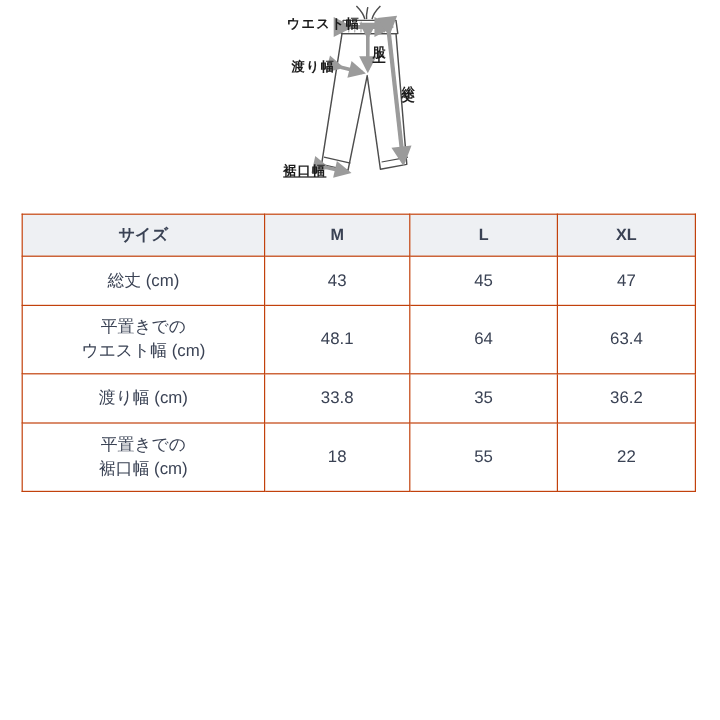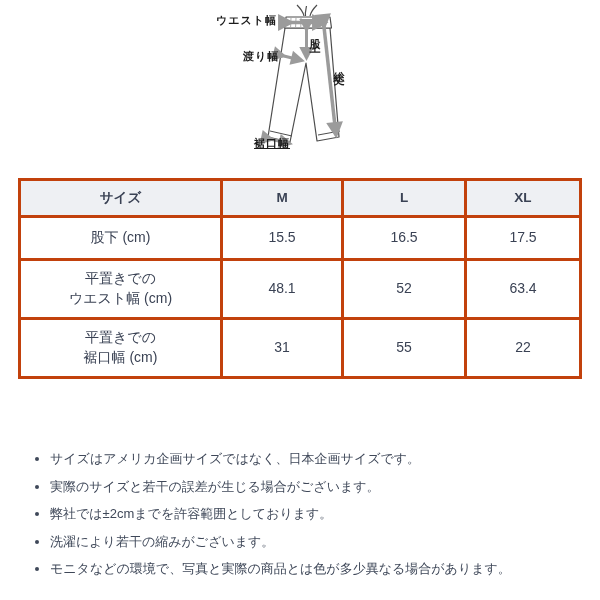--- a/index.html
+++ b/index.html
@@ -9,21 +9,21 @@
   
   .diagram{position:absolute;left:0;top:0;width:600px;height:176px;}
   .diagram svg{position:absolute;left:0;top:0;}
   .dlabel{position:absolute;font-size:11px;font-weight:600;color:#1c1c1c;
           white-space:nowrap;letter-spacing:1px;line-height:1;}
   .dlabel.v{writing-mode:vertical-rl;text-orientation:upright;letter-spacing:3px;}
 
   
   table.size{position:absolute;left:18px;top:178px;width:561px;
              border-collapse:collapse;table-layout:fixed;}
-  table.size th,table.size td{border:3px solid #c2410c;text-align:center;
+  table.size th,table.size td{border:1px solid #c2410c;text-align:center;
              vertical-align:middle;font-size:14px;color:#3a4254;padding:2px 4px;
              white-space:pre-line;line-height:1.4;}
   table.size th{background:#eef0f3;font-weight:600;height:30px;font-size:13.5px;}
   table.size col.c0{width:202px;}
   table.size col.c1{width:121px;}
   table.size col.c2{width:123px;}
   table.size col.c3{width:115px;}
   tr.h38 td{height:36px;}
   tr.h53 td{height:52px;}
 
@@ -73,67 +73,66 @@
 
       <g stroke="#9b9b9b" fill="none">
         <line x1="291" y1="22.5" x2="325" y2="22.5" stroke-width="3.5" marker-start="url(#ah)" marker-end="url(#ah)"></line>
         <line x1="306.5" y1="30" x2="306.5" y2="58" stroke-width="3" marker-start="url(#ah)" marker-end="url(#ah)"></line>
         <line x1="284" y1="56" x2="302" y2="60.5" stroke-width="3" marker-start="url(#ah)" marker-end="url(#ah)"></line>
         <line x1="324" y1="27" x2="336" y2="135" stroke-width="3.5" marker-start="url(#ah)" marker-end="url(#ah)"></line>
         <line x1="272" y1="139.5" x2="290" y2="143.5" stroke-width="3" marker-start="url(#ah)" marker-end="url(#ah)"></line>
       </g>
     </svg>
 
-    <span class="dlabel" style="left:216px;top:15px;text-align:center;">ウエスト幅</span>
+    <span class="dlabel" style="left:239px;top:15px;text-align:center;">ウエスト幅</span>
     <span class="dlabel v" style="left:309px;top:30px;">股上</span>
     <span class="dlabel" style="left:243px;top:51px;">渡り幅</span>
     <span class="dlabel v" style="left:333px;top:62px;">総丈</span>
-    <span class="dlabel" style="left:254px;top:138px;text-decoration:underline;">裾口幅</span>
+    <span class="dlabel" style="left:236px;top:138px;text-decoration:underline;">裾口幅</span>
   </div>
 
   <table class="size">
     <colgroup>
         <col class="c0">
         <col class="c1">
         <col class="c2">
         <col class="c3">
       </colgroup>
     <thead>
       <tr>
         <th>サイズ</th>
         <th>M</th>
         <th>L</th>
         <th>XL</th>
       </tr>
     </thead>
     <tbody>
       <tr class="h38">
-        <td>股下 (cm)</td>
-        <td>15.5</td>
-        <td>16.5</td>
-        <td>17.5</td>
+        <td>総丈 (cm)</td>
+        <td>43</td>
+        <td>45</td>
+        <td>47</td>
       </tr>
       <tr class="h53">
         <td>平置きでの
 ウエスト幅 (cm)</td>
         <td>48.1</td>
-        <td>52</td>
+        <td>64</td>
         <td>63.4</td>
+      </tr>
+      <tr class="h38">
+        <td>渡り幅 (cm)</td>
+        <td>33.8</td>
+        <td>35</td>
+        <td>36.2</td>
       </tr>
       <tr class="h53">
         <td>平置きでの
 裾口幅 (cm)</td>
-        <td>31</td>
+        <td>18</td>
         <td>55</td>
         <td>22</td>
       </tr>
     </tbody>
   </table>
 
-  <ul class="notes">
-    <li>サイズはアメリカ企画サイズではなく、日本企画サイズです。</li>
-    <li>実際のサイズと若干の誤差が生じる場合がございます。</li>
-    <li>弊社では±2cmまでを許容範囲としております。</li>
-    <li>洗濯により若干の縮みがございます。</li>
-    <li>モニタなどの環境で、写真と実際の商品とは色が多少異なる場合があります。</li>
-  </ul>
 
 </div>
 
 </body></html>

